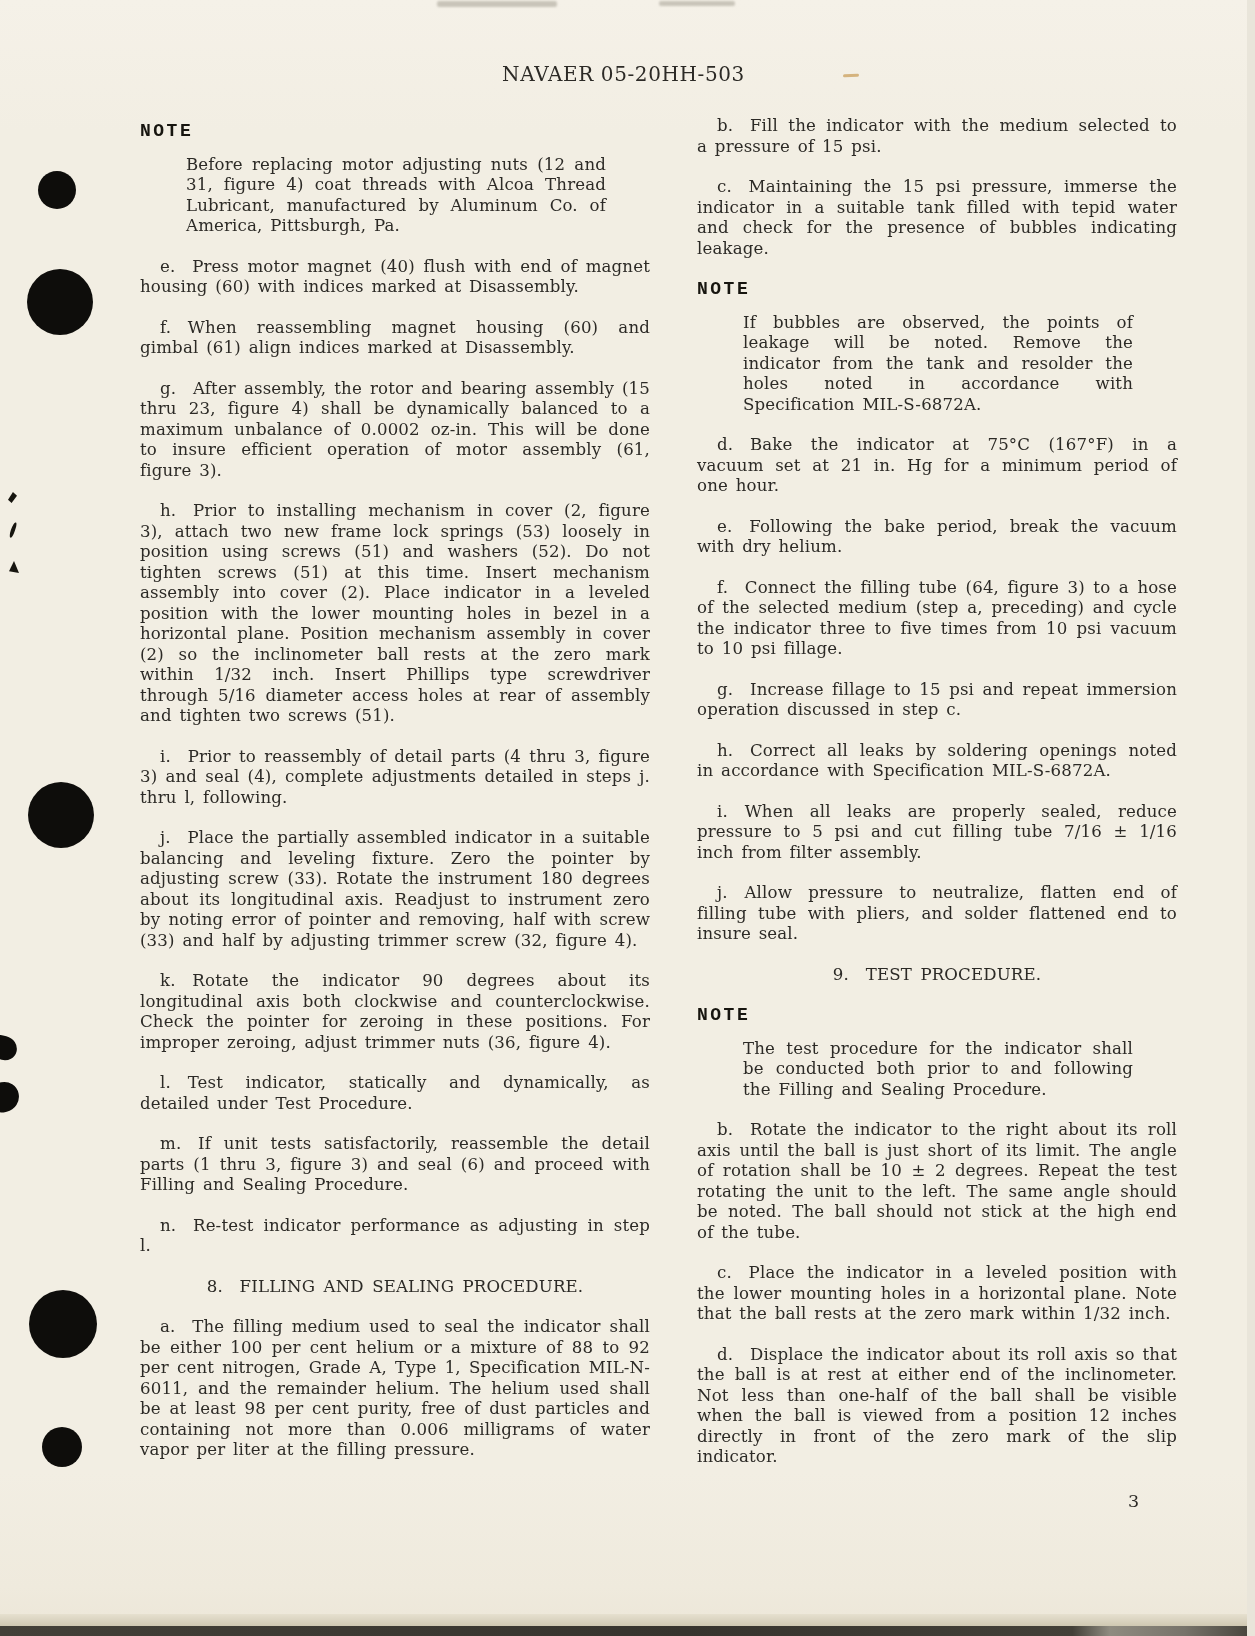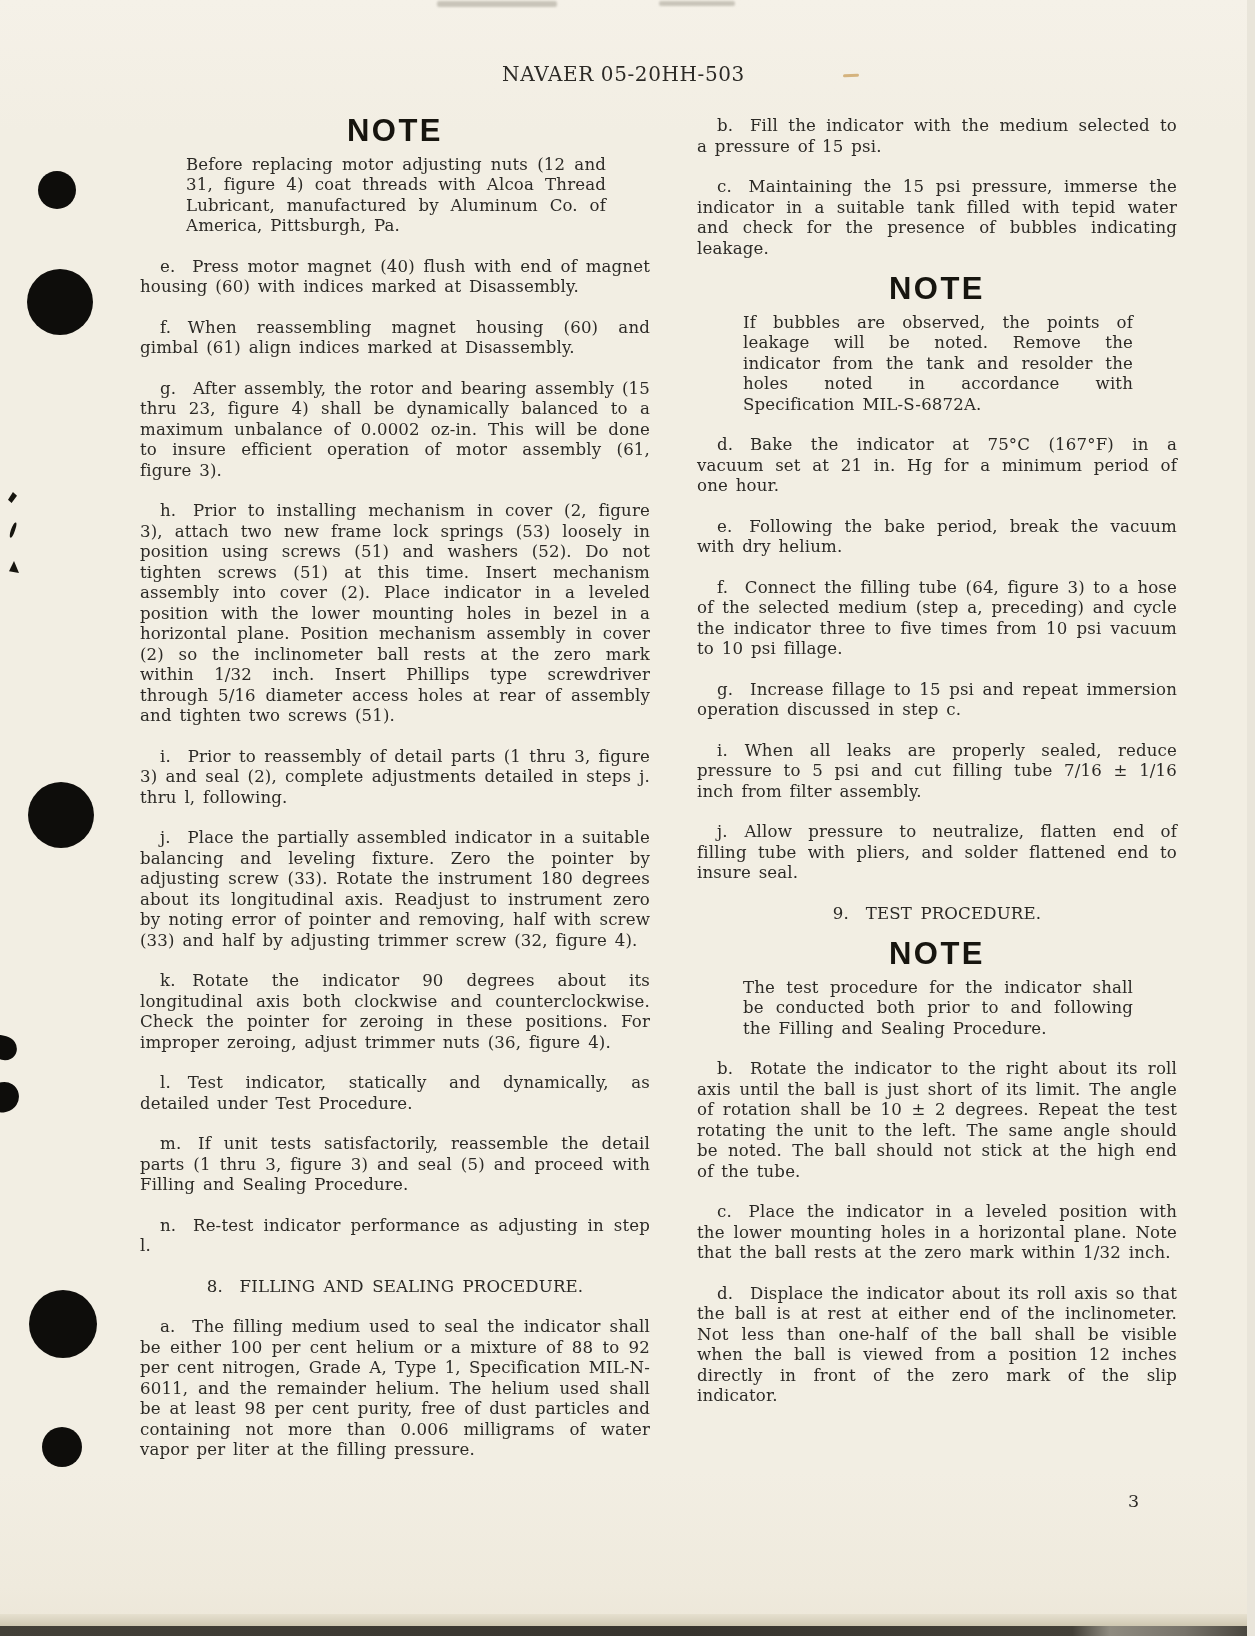--- a/index.html
+++ b/index.html
@@ -32,24 +32,24 @@
     hyphens:none;
   }
   .section-heading{
     margin:0 0 20px 0;
     text-indent:0;
     text-align:center;
     word-spacing:3px;
   }
   .note-title{
     margin:5px 0 13px 0;
-    text-align:center;
-    font-family:Liberation Sans, sans-serif;
+    text-align:left;
+    font-family:Liberation Mono, monospace;
     font-weight:bold;
-    font-size:31px;
+    font-size:18px;
     letter-spacing:2.5px;
     color:#17150f;
     transform:scaleY(1.04);
   }
   .note-body{
     margin:0 44px 20px 46px;
     text-align:justify;
   }
   
   .page-number{
@@ -105,39 +105,40 @@
 
   <div class="columns">
 
     <div class="col col-left">
       <div class="note-title">NOTE</div>
       <p class="note-body">Before replacing motor adjusting nuts (12 and 31, figure 4) coat threads with Alcoa Thread Lubricant, manufactured by Aluminum Co. of America, Pittsburgh, Pa.</p>
       <p class="para">e. Press motor magnet (40) flush with end of magnet housing (60) with indices marked at Disassembly.</p>
       <p class="para">f. When reassembling magnet housing (60) and gimbal (61) align indices marked at Disassembly.</p>
       <p class="para">g. After assembly, the rotor and bearing assembly (15 thru 23, figure 4) shall be dynamically balanced to a maximum unbalance of 0.0002 oz-in. This will be done to insure efficient operation of motor assembly (61, figure 3).</p>
       <p class="para">h. Prior to installing mechanism in cover (2, figure 3), attach two new frame lock springs (53) loosely in position using screws (51) and washers (52). Do not tighten screws (51) at this time. Insert mechanism assembly into cover (2). Place indicator in a leveled position with the lower mounting holes in bezel in a horizontal plane. Position mechanism assembly in cover (2) so the inclinometer ball rests at the zero mark within 1/32 inch. Insert Phillips type screwdriver through 5/16 diameter access holes at rear of assembly and tighten two screws (51).</p>
-      <p class="para">i. Prior to reassembly of detail parts (1 thru 3, figure 3) and seal (2), complete adjustments detailed in steps j. thru l, following.</p>
+      <p class="para">i. Prior to reassembly of detail parts (4 thru 3, figure 3) and seal (4), complete adjustments detailed in steps j. thru l, following.</p>
       <p class="para">j. Place the partially assembled indicator in a suitable balancing and leveling fixture. Zero the pointer by adjusting screw (33). Rotate the instrument 180 degrees about its longitudinal axis. Readjust to instrument zero by noting error of pointer and removing, half with screw (33) and half by adjusting trimmer screw (32, figure 4).</p>
       <p class="para">k. Rotate the indicator 90 degrees about its longitudinal axis both clockwise and counterclockwise. Check the pointer for zeroing in these positions. For improper zeroing, adjust trimmer nuts (36, figure 4).</p>
       <p class="para">l. Test indicator, statically and dynamically, as detailed under Test Procedure.</p>
-      <p class="para">m. If unit tests satisfactorily, reassemble the detail parts (1 thru 3, figure 3) and seal (5) and proceed with Filling and Sealing Procedure.</p>
+      <p class="para">m. If unit tests satisfactorily, reassemble the detail parts (1 thru 3, figure 3) and seal (6) and proceed with Filling and Sealing Procedure.</p>
       <p class="para">n. Re-test indicator performance as adjusting in step l.</p>
       <p class="para section-heading">8. FILLING AND SEALING PROCEDURE.</p>
       <p class="para">a. The filling medium used to seal the indicator shall be either 100 per cent helium or a mixture of 88 to 92 per cent nitrogen, Grade A, Type 1, Specification MIL-N-6011, and the remainder helium. The helium used shall be at least 98 per cent purity, free of dust particles and containing not more than 0.006 milligrams of water vapor per liter at the filling pressure.</p>
     </div>
 
     <div class="col col-right">
       <p class="para">b. Fill the indicator with the medium selected to a pressure of 15 psi.</p>
       <p class="para">c. Maintaining the 15 psi pressure, immerse the indicator in a suitable tank filled with tepid water and check for the presence of bubbles indicating leakage.</p>
       <div class="note-title">NOTE</div>
       <p class="note-body">If bubbles are observed, the points of leakage will be noted. Remove the indicator from the tank and resolder the holes noted in accordance with Specification MIL-S-6872A.</p>
       <p class="para">d. Bake the indicator at 75°C (167°F) in a vacuum set at 21 in. Hg for a minimum period of one hour.</p>
       <p class="para">e. Following the bake period, break the vacuum with dry helium.</p>
       <p class="para">f. Connect the filling tube (64, figure 3) to a hose of the selected medium (step a, preceding) and cycle the indicator three to five times from 10 psi vacuum to 10 psi fillage.</p>
       <p class="para">g. Increase fillage to 15 psi and repeat immersion operation discussed in step c.</p>
+      <p class="para">h. Correct all leaks by soldering openings noted in accordance with Specification MIL-S-6872A.</p>
       <p class="para">i. When all leaks are properly sealed, reduce pressure to 5 psi and cut filling tube 7/16 ± 1/16 inch from filter assembly.</p>
       <p class="para">j. Allow pressure to neutralize, flatten end of filling tube with pliers, and solder flattened end to insure seal.</p>
       <p class="para section-heading">9. TEST PROCEDURE.</p>
       <div class="note-title">NOTE</div>
       <p class="note-body">The test procedure for the indicator shall be conducted both prior to and following the Filling and Sealing Procedure.</p>
       <p class="para">b. Rotate the indicator to the right about its roll axis until the ball is just short of its limit. The angle of rotation shall be 10 ± 2 degrees. Repeat the test rotating the unit to the left. The same angle should be noted. The ball should not stick at the high end of the tube.</p>
       <p class="para">c. Place the indicator in a leveled position with the lower mounting holes in a horizontal plane. Note that the ball rests at the zero mark within 1/32 inch.</p>
       <p class="para">d. Displace the indicator about its roll axis so that the ball is at rest at either end of the inclinometer. Not less than one-half of the ball shall be visible when the ball is viewed from a position 12 inches directly in front of the zero mark of the slip indicator.</p>
     </div>
 

